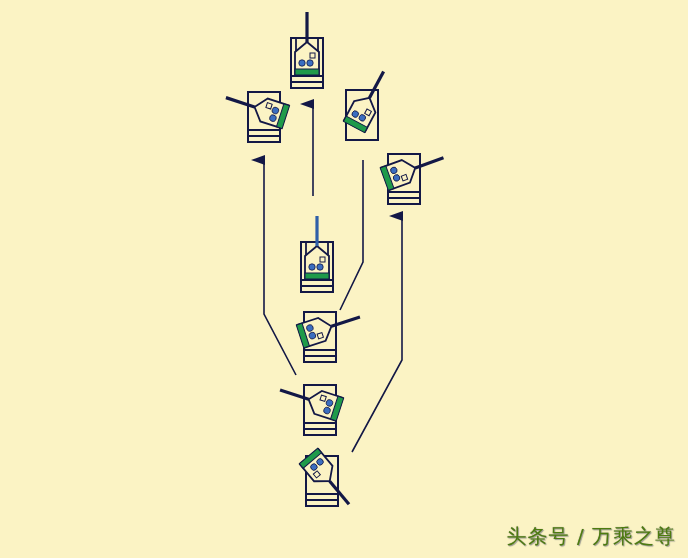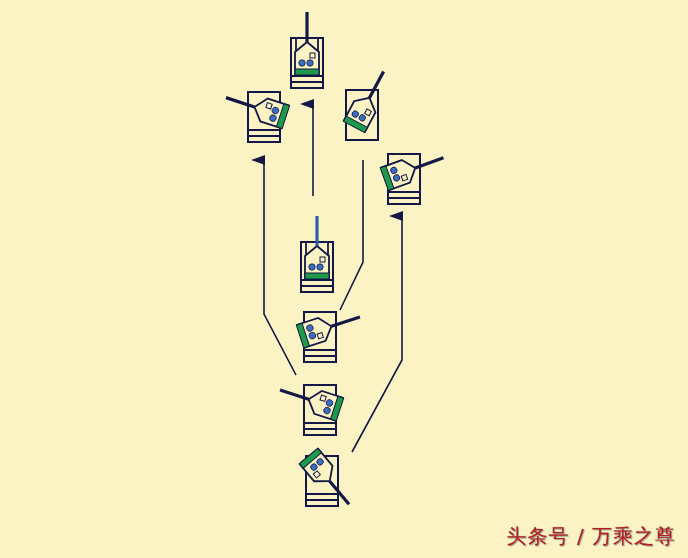--- a/index.html
+++ b/index.html
@@ -5,21 +5,21 @@
     html, body { margin: 0; padding: 0; }
     body {
       width: 688px; height: 558px; overflow: hidden;
       background: #fbf3c4;
       position: relative;
       font-family: "DejaVu Sans", sans-serif;
     }
     #diagram { position: absolute; left: 0; top: 0; }
     .watermark {
       position: absolute; right: 12px; bottom: 8px;
-      font-size: 20px; color: #b91c1c;
+      font-size: 20px; color: #4d7c0f;
       text-shadow: 0 0 1px #8a8a80, 1px 1px 1px #9a9a90;
       letter-spacing: 1px;
     }
   </style>
 </head>
 <body>
 
 <svg id="diagram" width="688" height="558" viewBox="0 0 688 558" xmlns="http://www.w3.org/2000/svg">
   <defs>
     <marker id="arrowhead" markerWidth="10" markerHeight="14" refX="5" refY="13" orient="auto" markerUnits="userSpaceOnUse">

